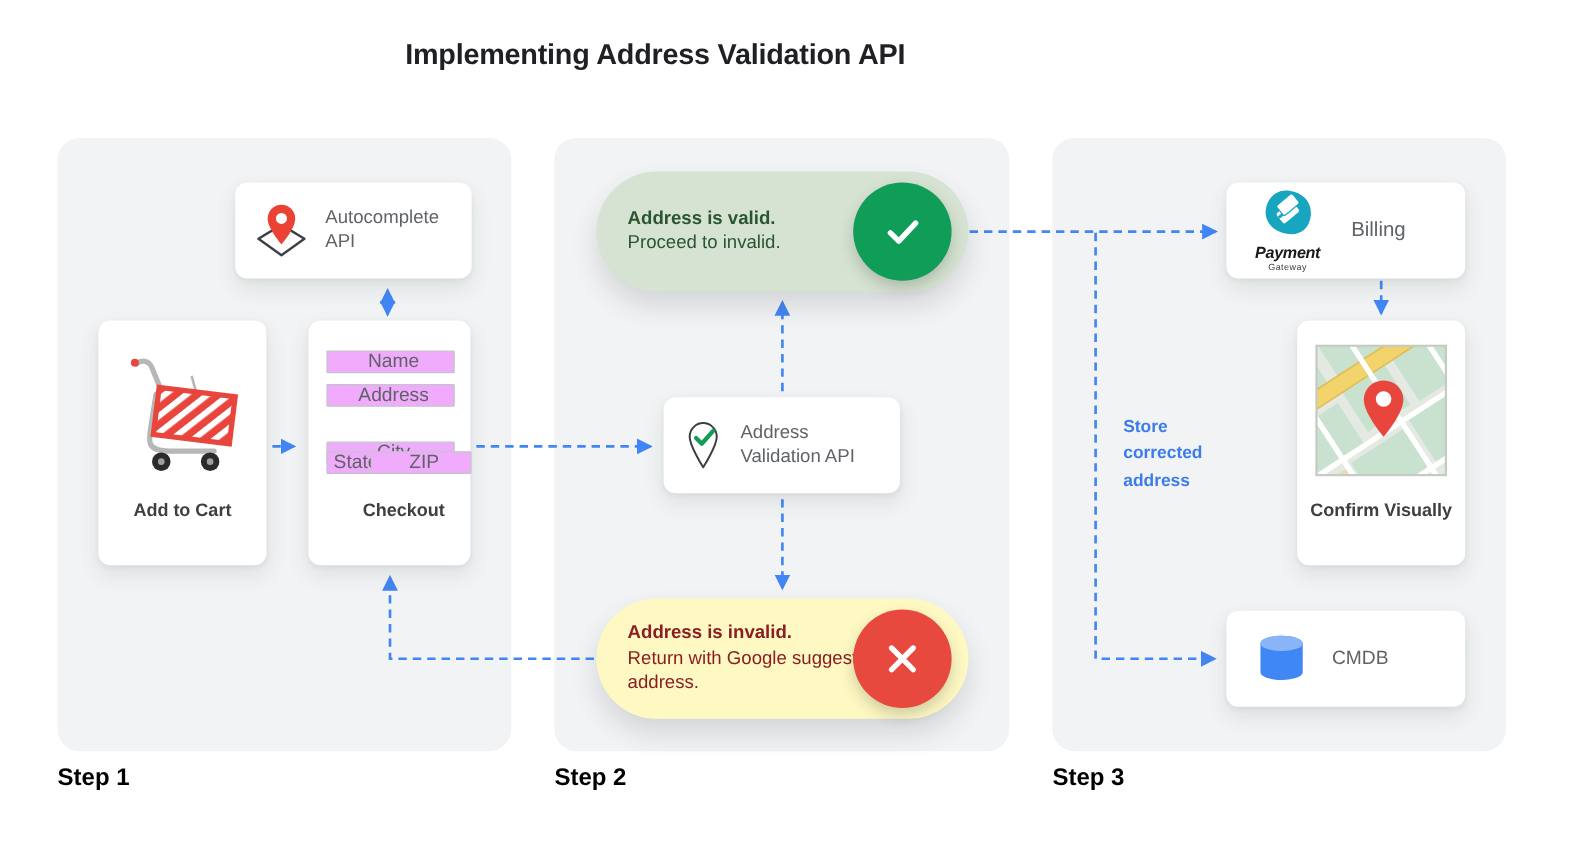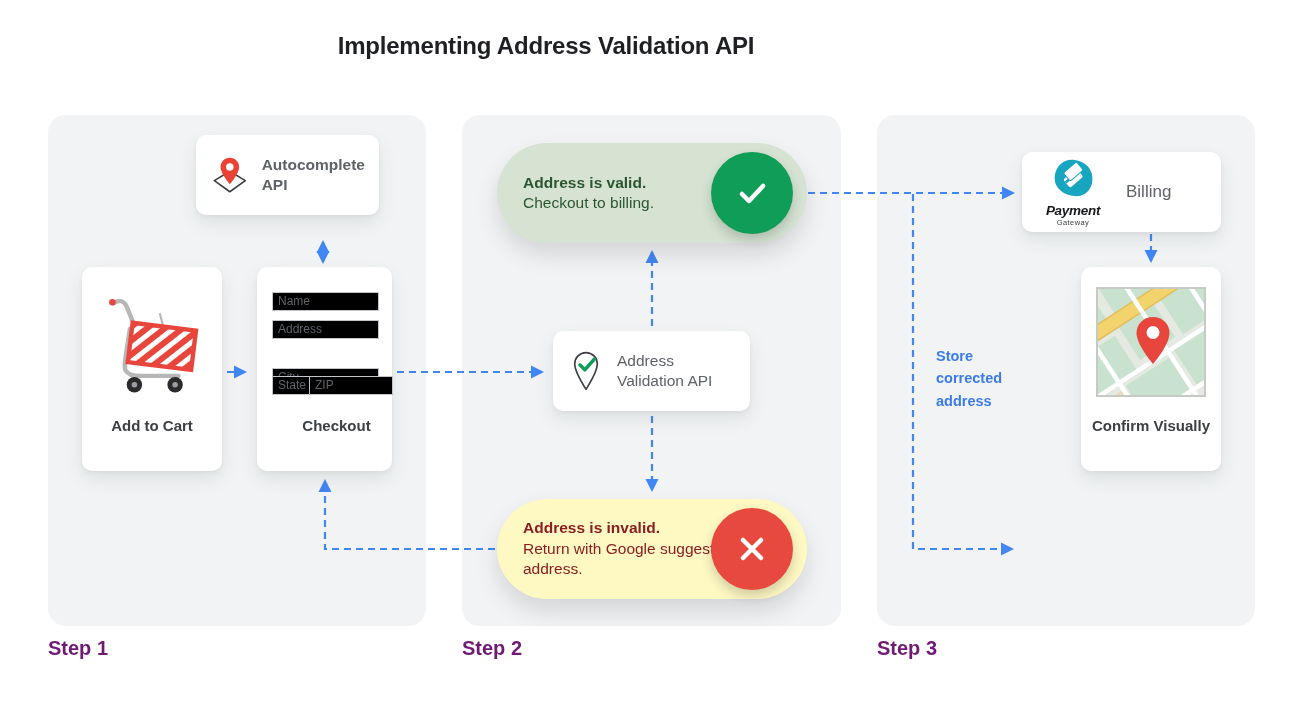--- a/index.html
+++ b/index.html
@@ -10,21 +10,21 @@
   }
   .title {
     position:absolute; left:0; top:32px; width:1092px; text-align:center;
     font-size:24px; font-weight:700; color:#1f2023; letter-spacing:-0.2px;
   }
   .panel {
     position:absolute; top:115px; height:511px; width:378px;
     background:#f1f3f4; border-radius:18px;
   }
   .step-label {
-    position:absolute; top:637px; font-size:20px; font-weight:700; color:#701a75;
+    position:absolute; top:637px; font-size:20px; font-weight:700; color:#000000;
   }
   .card {
     position:absolute; background:#fff; border-radius:10px;
     box-shadow:0 8px 18px rgba(60,64,67,.10), 0 2px 4px rgba(60,64,67,.06);
   }
   .api-card { display:flex; align-items:center; padding:0 14px; gap:12px; }
   .api-card .lbl { font-size:15.5px; color:#5f6368; line-height:1.3; }
   .big-card .lbl {
     position:absolute; left:0; right:0; text-align:center;
     font-size:15px; font-weight:700; color:#3c4043; line-height:1.25;
@@ -42,22 +42,22 @@
   .pill.invalid { background:#fef9c3; }
   .pill.invalid .t1, .pill.invalid .t2 { color:#8b1e23; }
   .status-circle {
     position:absolute; width:82px; height:82px; border-radius:50%;
     top:9px; left:214px; display:flex; align-items:center; justify-content:center;
     box-shadow:0 6px 12px rgba(0,0,0,.18);
   }
   .status-circle.ok { background:#0f9d58; }
   .status-circle.bad { background:#e8493e; }
   .field {
-    position:absolute; height:19px; background:#000000; border:1px solid #c2c6ca;
-    font-size:12px; color:#5f6368; line-height:17px; padding-left:5px; border-radius:1px;
+    position:absolute; height:19px; background:#f0abfc; border:1px solid #c2c6ca;
+    font-size:16px; color:#5f6368; line-height:17px; padding-left:5px; border-radius:1px;text-align:center;
   }
   .store-note {
     position:absolute; left:936px; top:345px; width:96px;
     font-size:14.5px; font-weight:700; color:#3b7ce9; line-height:1.55;
   }
   .overlay { position:absolute; left:0; top:0; width:1312px; height:704px; pointer-events:none; }
   .logo-wrap { position:relative; width:74px; text-align:center; flex:none; }
   .logo-title { font-size:13.5px; font-weight:700; font-style:italic; color:#17181a; margin-top:-3px; letter-spacing:-0.3px;}
   .logo-sub { font-size:7.5px; color:#3c4043; letter-spacing:.4px; }
 </style>
@@ -103,21 +103,21 @@
       </g>
       <g>
         <path d="M495 549 L325 549 L325 481" stroke-dasharray="7 5" marker-end="url(#arr)"></path>
       </g>
       <g>
         <path d="M1151 234 L1151 261" stroke-dasharray="7 5" marker-end="url(#arr)"></path>
       </g>
     </g>
   </svg>
 
-  <div class="card api-card" style="left:196px; top:135px; width:183px; height:80px;font-weight:bold;">
+  <div class="card api-card" style="left:196px; top:152px; width:197px; height:80px;">
     <svg width="56" height="58" viewBox="0 0 64 64">
       <path d="M32 26 L57 41 L32 59 L7 41 Z" fill="#fff" stroke="#3c4043" stroke-width="2.6" stroke-linejoin="round"></path>
       <path d="M32 4 C23.5 4 17 10.8 17 19.2 C17 30 32 47 32 47 S47 30 47 19.2 C47 10.8 40.5 4 32 4 Z" fill="#ea4335"></path>
       <circle cx="32" cy="19" r="6" fill="#fff"></circle>
     </svg>
     <div class="lbl">Autocomplete API</div>
   </div>
 
   <div class="card big-card" style="left:82px; top:267px; width:140px; height:204px;">
     <svg width="110" height="110" viewBox="0 0 100 100" style="position:absolute; left:15px; top:22px;">
@@ -149,21 +149,21 @@
     <div class="field" style="left:15px; top:109px; width:40px;">State</div>
     <div class="field" style="left:52px; top:109px; width:84px;">ZIP</div>
     <div class="lbl" style="top:150px;margin-left:24px;">Checkout</div>
   </div>
 
   <div class="step-label" style="left:48px;">Step 1</div>
 
   <div class="pill valid" style="left:497px; top:143px;">
     <div class="txt">
       <div class="t1">Address is valid.</div>
-      <div class="t2">Checkout to billing.</div>
+      <div class="t2">Proceed to invalid.</div>
     </div>
     <div class="status-circle ok">
       <svg width="40" height="40" viewBox="0 0 40 40">
           <path d="M10 21 L17 28 L31 13" stroke="#fff" stroke-width="4.5" fill="none" stroke-linecap="round" stroke-linejoin="round"></path>
         </svg>
     </div>
   </div>
 
   <div class="card api-card" style="left:553px; top:331px; width:197px; height:80px;">
     <svg width="50" height="58" viewBox="0 0 64 70">
@@ -235,16 +235,23 @@
           </g>
         </g>
         <path d="M57 30 C47.5 30 40.5 37.2 40.5 46 C40.5 58 57 77 57 77 S73.5 58 73.5 46 C73.5 37.2 66.5 30 57 30 Z" fill="#e8453c"></path>
         <circle cx="57" cy="45.5" r="6.5" fill="#fff"></circle>
       </g>
       <rect x="1" y="1" width="108" height="108" fill="none" stroke="#c6cac5" stroke-width="2"></rect>
     </svg>
     <div class="lbl" style="top:150px;">Confirm Visually</div>
   </div>
 
+  <div class="card api-card" style="left:1022px; top:509px; width:199px; height:80px; gap:18px; padding-left:22px;">
+    <svg width="48" height="46" viewBox="0 0 60 56">
+      <path d="M8 12 C8 7.6 17.8 4 30 4 C42.2 4 52 7.6 52 12 L52 42 C52 46.4 42.2 50 30 50 C17.8 50 8 46.4 8 42 Z" fill="#3f87f5"></path>
+      <ellipse cx="30" cy="12" rx="22" ry="8" fill="#8ab4f8"></ellipse>
+    </svg>
+    <div class="lbl" style="font-size:16px;">CMDB</div>
+  </div>
 
   <div class="step-label" style="left:877px;">Step 3</div>
 
 </div>
 
 </body></html>

